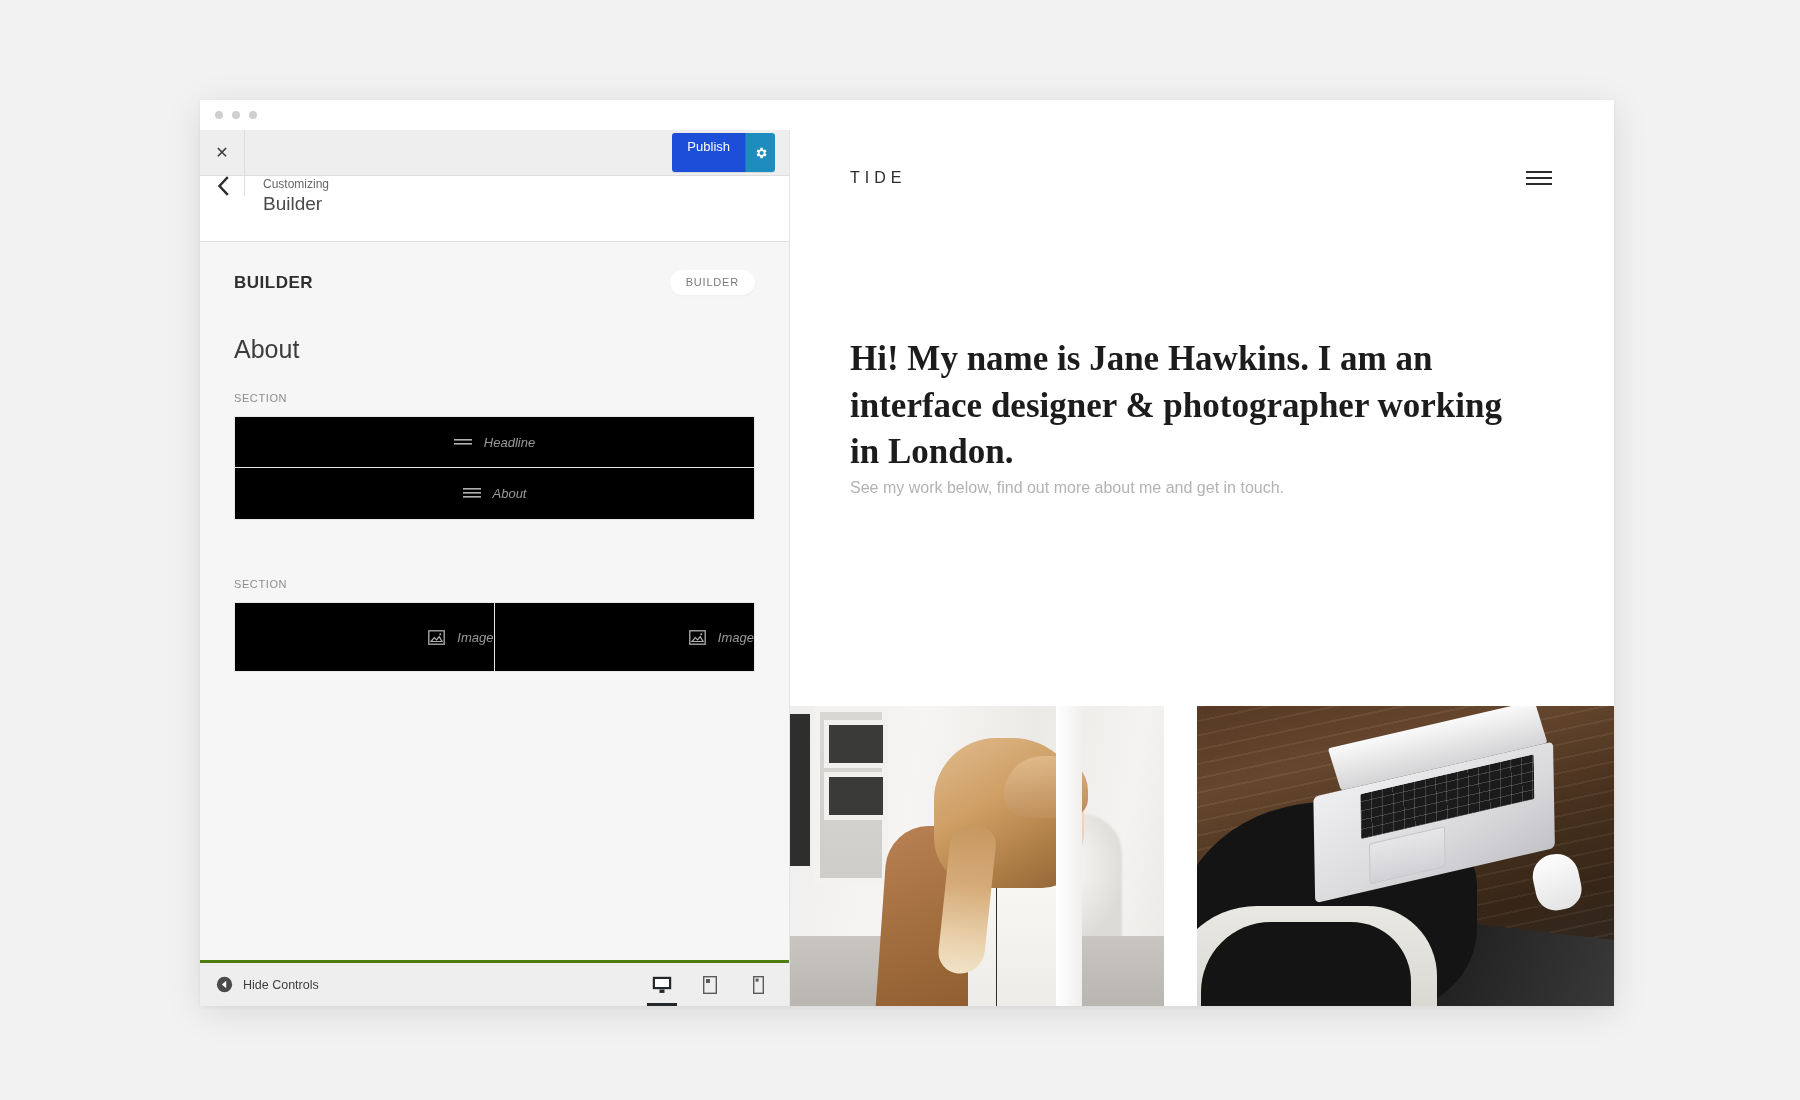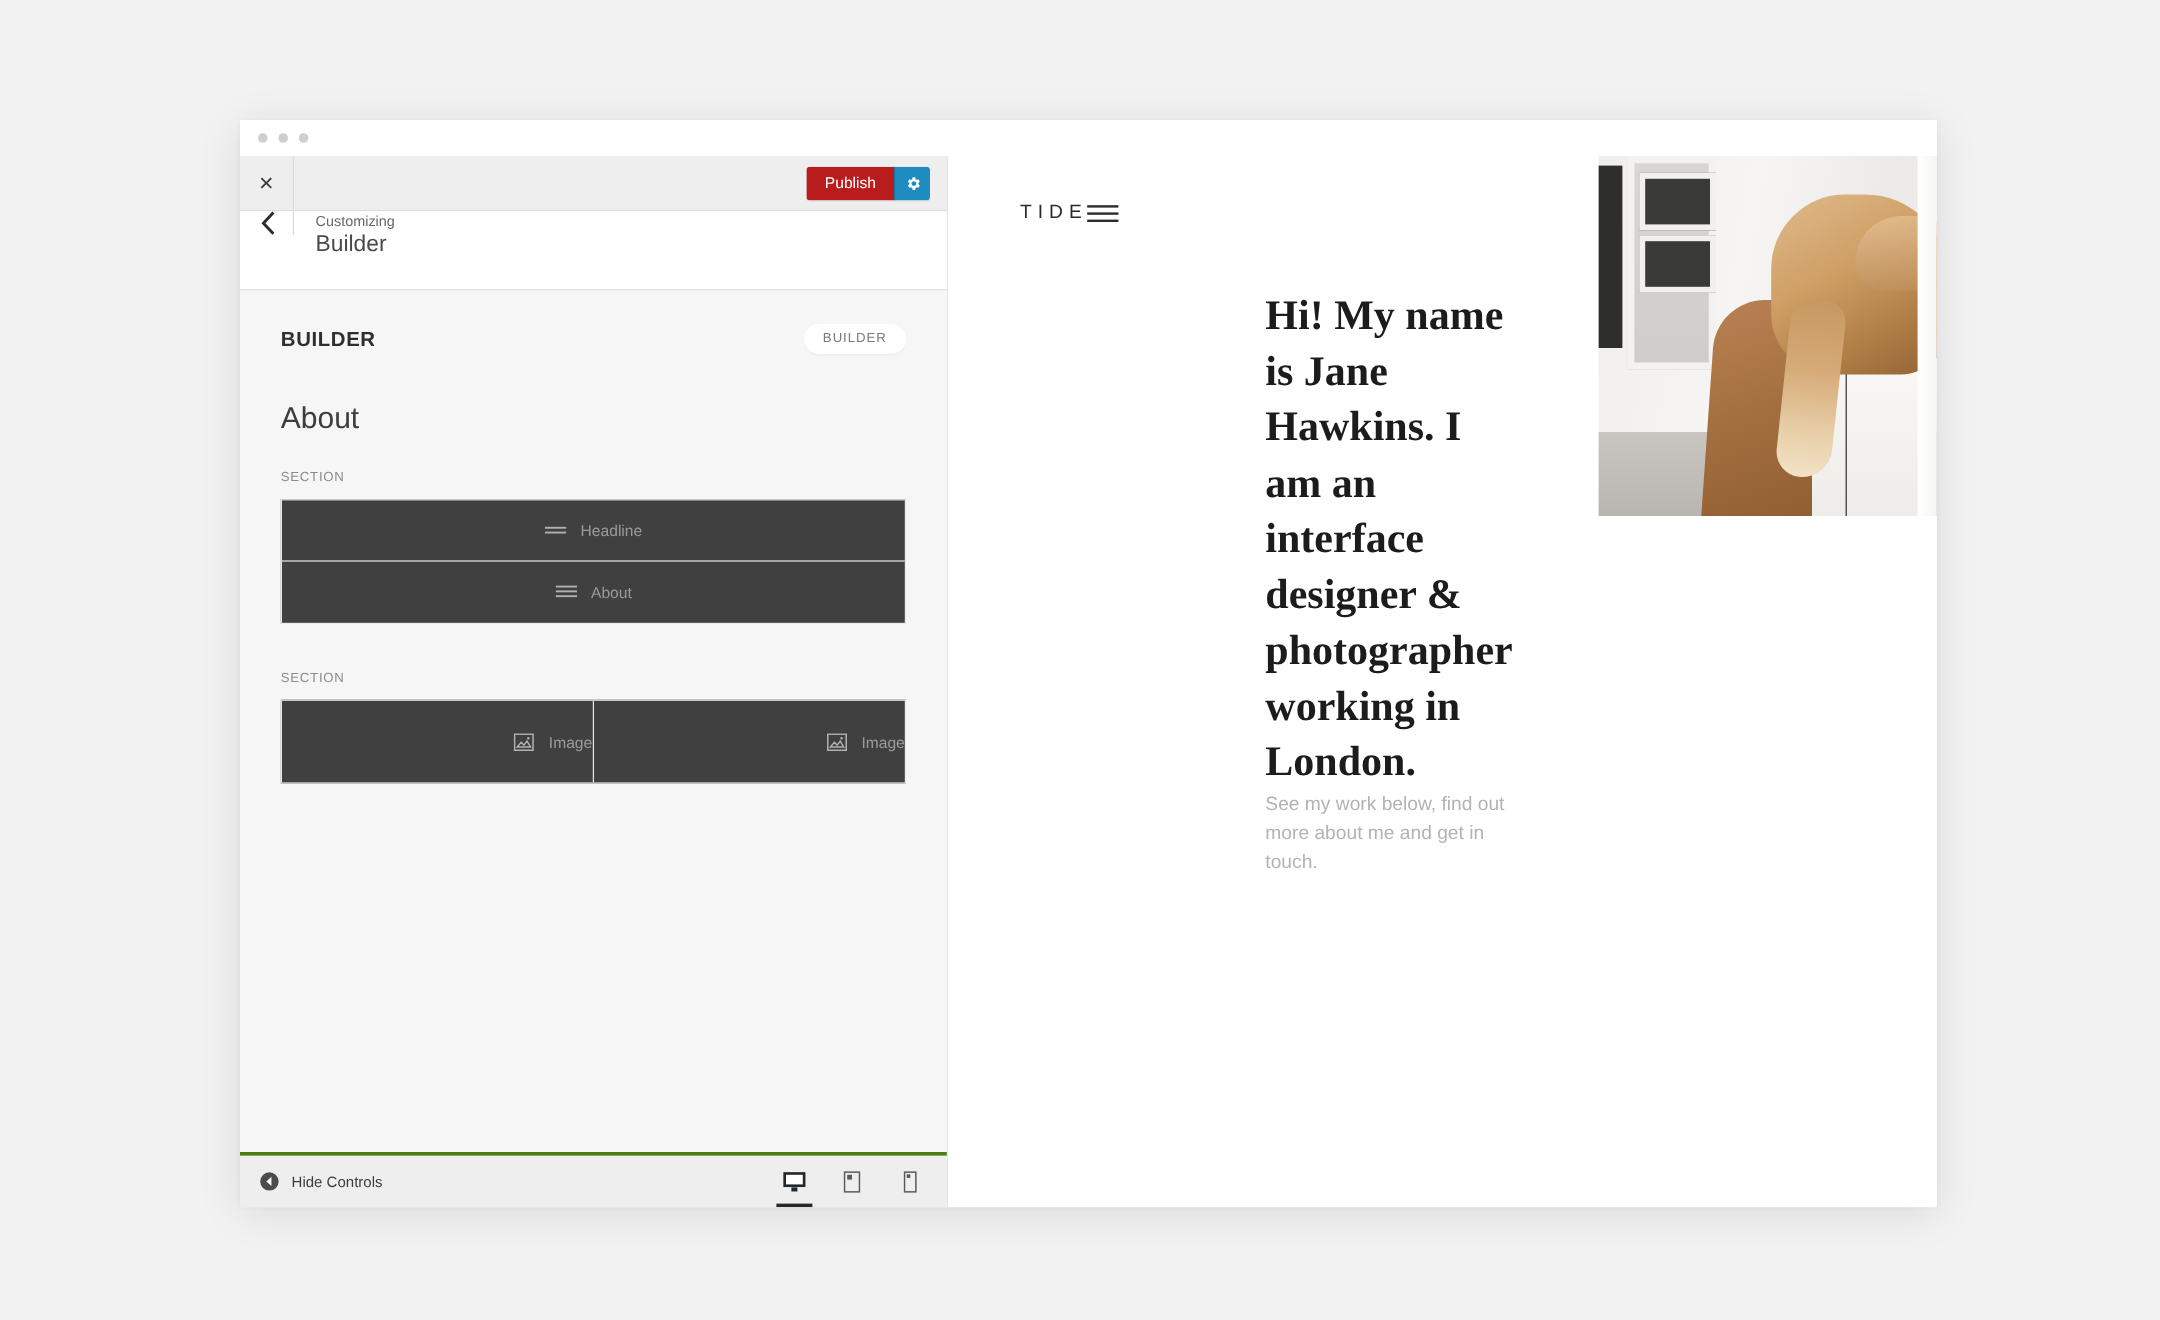--- a/index.html
+++ b/index.html
@@ -72,24 +72,24 @@
     display: flex; align-items: center;
     padding-right: 14px;
   }
   .publish-group {
     display: flex;
     border-radius: 3px;
     overflow: hidden;
     box-shadow: 0 1px 0 rgba(0,0,0,0.08);
   }
   .publish-btn {
-    background: #b91c1c;
+    background: #1d4ed8;
     color: #ffffff;
     font-size: 13px;
-    padding: 6px 15px 7px;
+    padding: 6px 15px 18px;
     border: none;
     cursor: pointer;
     font-family: "Liberation Sans", sans-serif;
   }
   .publish-gear {
     background: #1e8cbe;
     border-left: 1px solid #1878a3;
     width: 30px;
     display: flex; align-items: center; justify-content: center;
     cursor: pointer;
@@ -150,22 +150,23 @@
     margin-bottom: 28px;
   }
 
   .section-label {
     font-size: 11px; letter-spacing: 0.6px; color: #8c8c8c;
     margin-bottom: 12px;
   }
 
   .block-group {
     border: 1px solid #e8e8e8;
-    background: #404040;
-    margin-bottom: 39px;
+    background: #000000;
+    margin-bottom: 58px;
+    font-style: italic;
   }
   .block-row {
     height: 51px;
     display: flex; align-items: center; justify-content: center;
     border-bottom: 1px solid #e8e8e8;
     cursor: pointer;
   }
   .block-row:last-child { border-bottom: none; }
   .block-cols { display: flex; }
   .block-col {
@@ -200,23 +201,24 @@
   .device-btn.active::after {
     content: ""; position: absolute; bottom: 0; left: -2px; right: -2px;
     height: 3px; background: #23282d;
   }
 
   
   .preview {
     flex: 1 1 auto;
     background: #ffffff;
     display: flex;
-    flex-direction: row;
+    flex-direction: column;
     min-width: 0;
     overflow: hidden;
+    justify-content: center;
   }
   .site-header {
     height: 96px; flex: 0 0 96px;
     display: flex; align-items: center;
     padding: 0 62px 0 60px;
   }
   .logo {
     font-size: 16px; letter-spacing: 5px; color: #2b2b2b; font-weight: 400;
     font-family: "Liberation Sans", sans-serif;
   }

